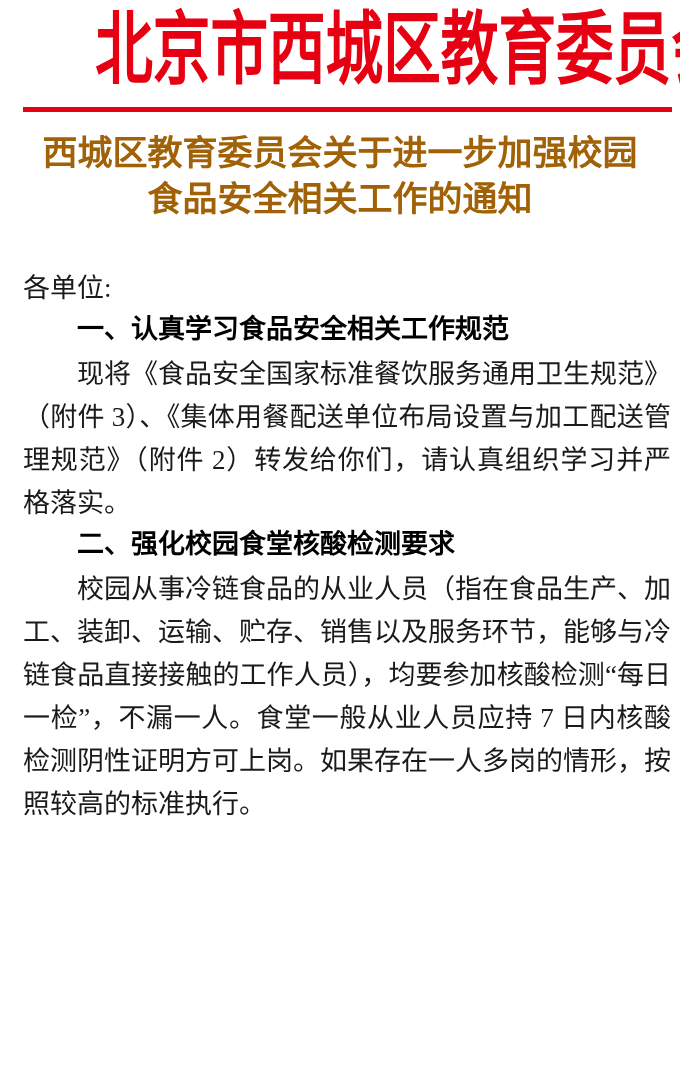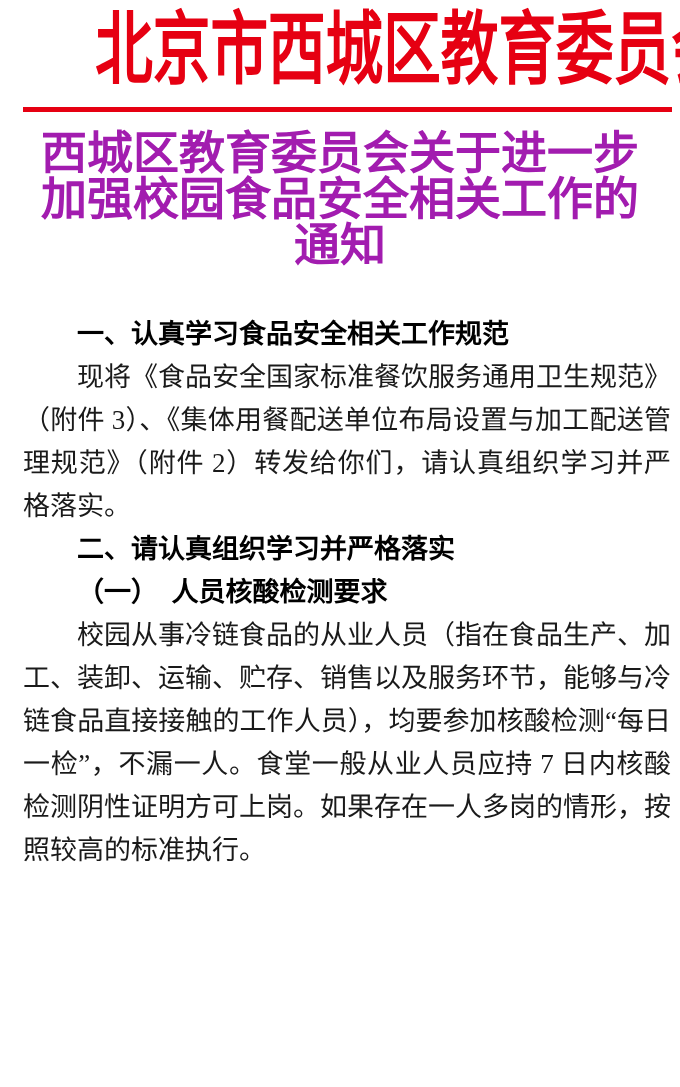--- a/index.html
+++ b/index.html
@@ -27,25 +27,25 @@
     transform-origin: 50% 50%;
   }
   .rule {
     height: 5px;
     background: var(--red);
     margin: 17px 8px 0 23px;
   }
   
   .doc-title {
     margin: 19px 28px 0 28px;
-    font-size: 46px;
+    font-size: 35px;
     line-height: 46px;
     font-weight: bold;
     text-align: center;
-    color: #a21caf;
+    color: #a16207;
     font-family: "Liberation Serif", "DejaVu Serif", serif;
   }
   
   .body {
     margin-top: 44px;
     padding: 0 9px 0 23px;
     font-size: 27px;
     line-height: 43px;
   }
   .salutation { margin: 0; }
@@ -54,21 +54,21 @@
     text-align: justify;
     text-indent: 2em;
   }
   .sec-heading {
     margin: 0;
     font-size: 27px;
     line-height: 43px;
     font-weight: bold;
     text-indent: 2em;
     color: #000000;
-    font-family: Liberation Serif, serif;
+    font-family: Liberation Mono, monospace;
   }
   .sub-heading {
     margin: 0;
     font-size: 27px;
     line-height: 43px;
     font-weight: bold;
     text-indent: 2em;
     color: #000000;
     font-family: "Liberation Serif", "DejaVu Serif", serif;
   }
@@ -78,26 +78,26 @@
 
 <div class="page">
   <header>
     <div class="agency">北京市西城区教育委员会</div>
     <div class="rule"></div>
   </header>
 
   <h1 class="doc-title">西城区教育委员会关于进一步加强校园食品安全相关工作的通知</h1>
 
   <main class="body">
+    <p class="salutation">各单位:</p>
 
 
     <h2 class="sec-heading">一、认真学习食品安全相关工作规范</h2>
 
     <p class="para">现将《食品安全国家标准餐饮服务通用卫生规范》（附件 3）、《集体用餐配送单位布局设置与加工配送管理规范》（附件 2）转发给你们，请认真组织学习并严格落实。</p>
 
-    <h2 class="sec-heading">二、请认真组织学习并严格落实</h2>
+    <h2 class="sec-heading">二、强化校园食堂核酸检测要求</h2>
 
 
-    <h3 class="sub-heading">（一）　人员核酸检测要求</h3>
 
     <p class="para">校园从事冷链食品的从业人员（指在食品生产、加工、装卸、运输、贮存、销售以及服务环节，能够与冷链食品直接接触的工作人员），均要参加核酸检测“每日一检”，不漏一人。食堂一般从业人员应持 7 日内核酸检测阴性证明方可上岗。如果存在一人多岗的情形，按照较高的标准执行。</p>
   </main>
 </div>
 
 </body></html>

